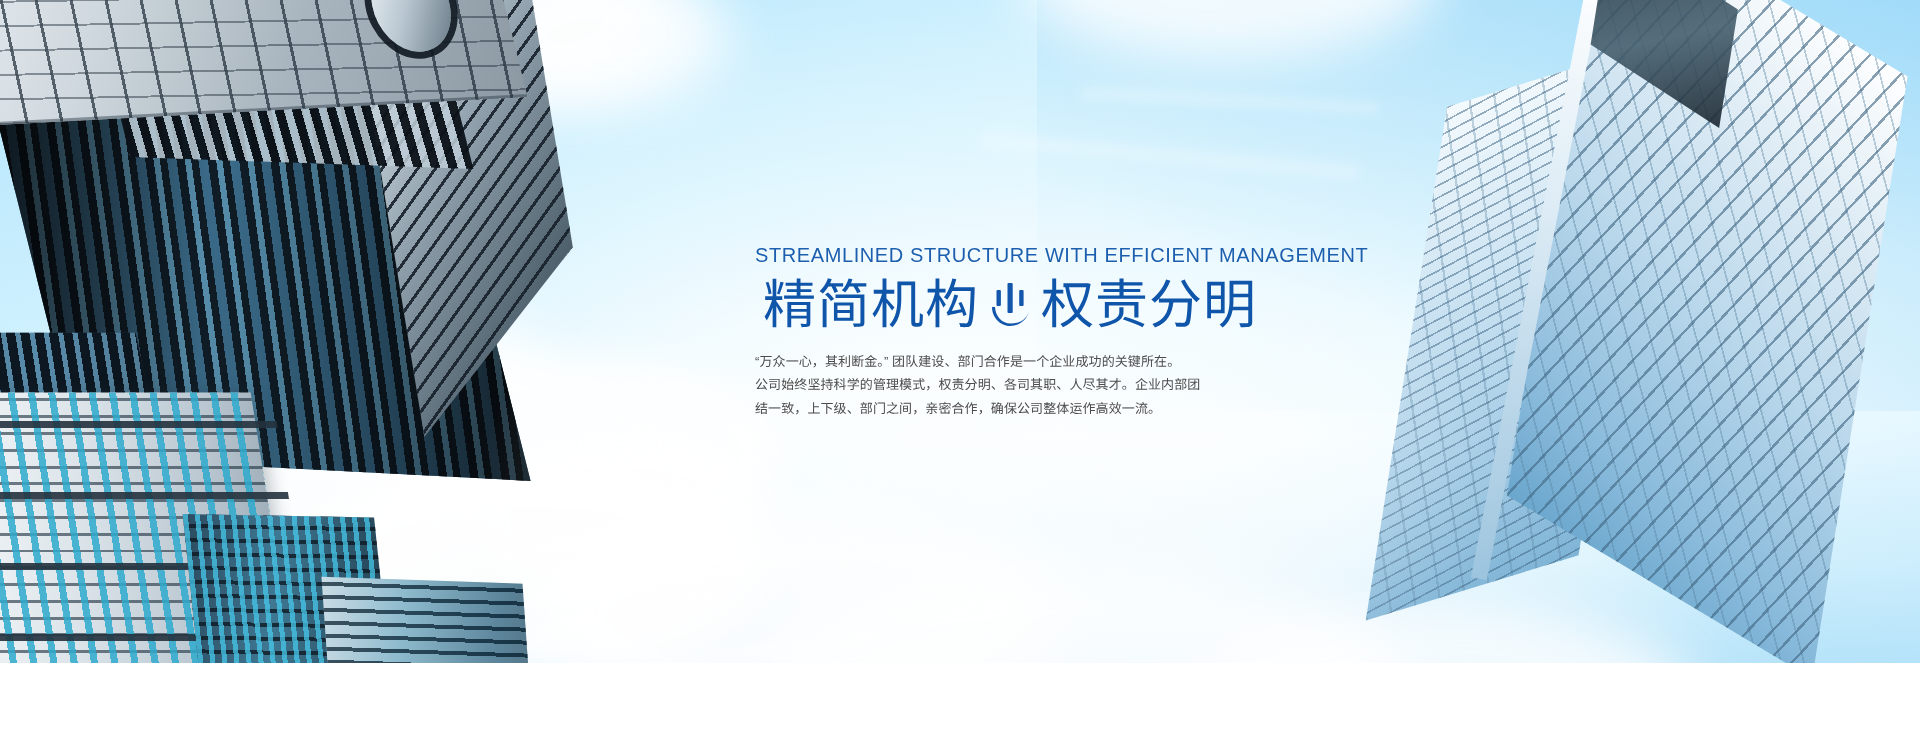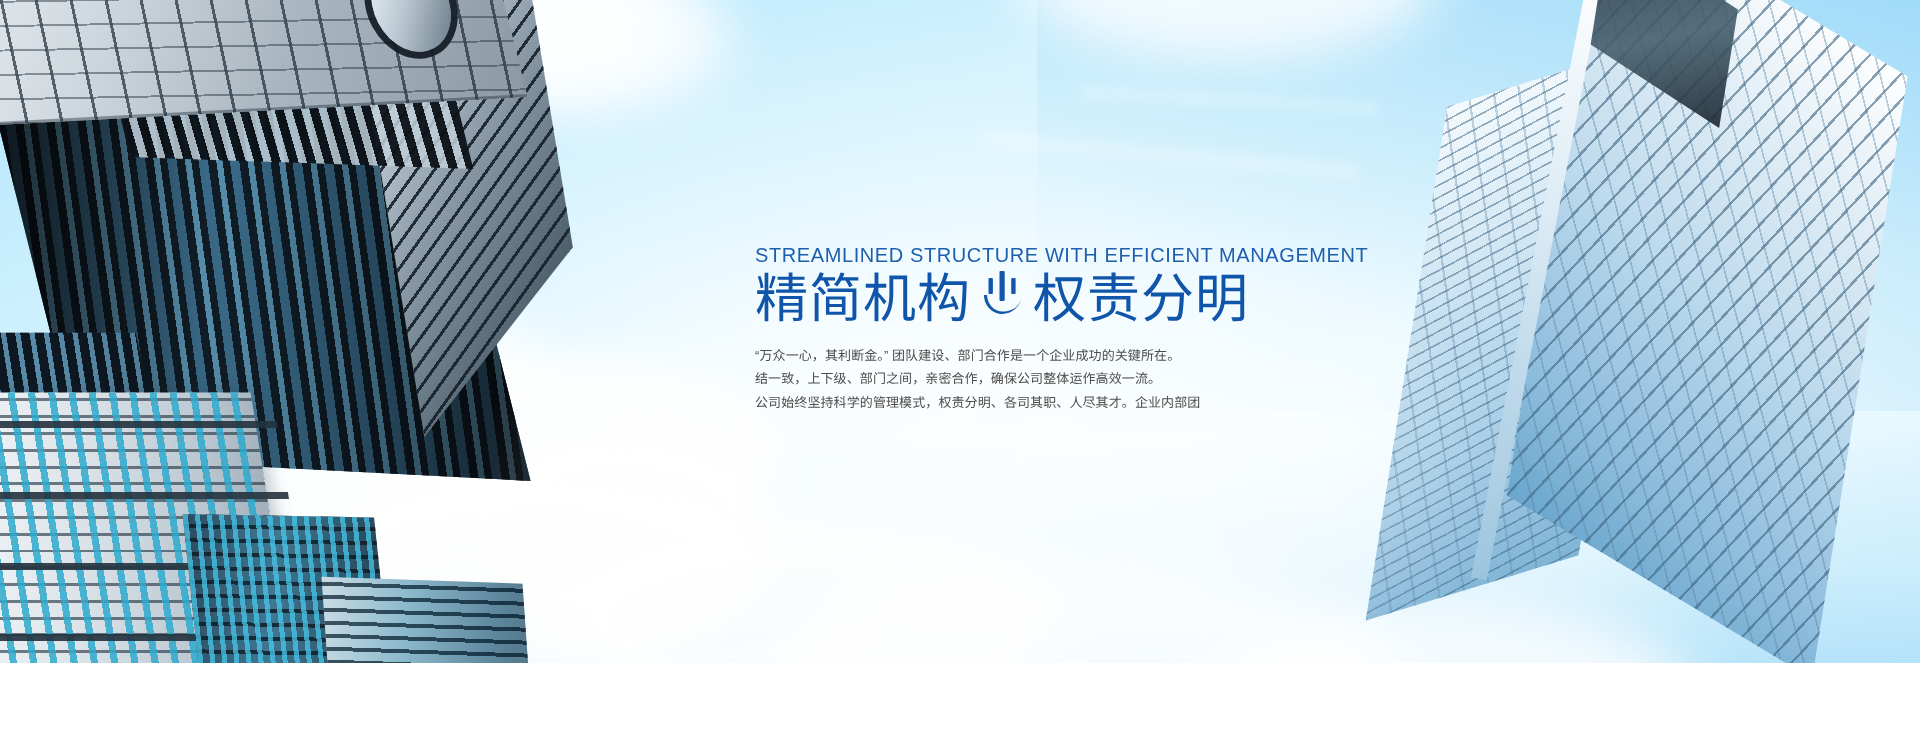--- a/index.html
+++ b/index.html
@@ -338,22 +338,23 @@
     font-size: 20px;
     letter-spacing: .6px;
     color: #1b5fae;
     white-space: nowrap;
     margin: 0 0 2px 0;
     font-weight: 400;
     text-shadow: 0 1px 2px rgba(255,255,255,.7);
   }
   .headline-row {
     display: flex;
+    align-items: center;
     gap: 10px;
-    margin: 0;
+    margin: 8px;
   }
   .headline {
     font-size: 53px;
     line-height: 1.12;
     color: #0f56aa;
     font-weight: 400;
     letter-spacing: 1px;
     white-space: nowrap;
     text-shadow: 0 1px 3px rgba(255,255,255,.6);
   }
@@ -468,18 +469,18 @@
           <path d="M3 26 C3 38, 13 45, 21 45 C30 45, 38 39, 40 30
                    C37 40, 29 42.5, 21.5 42.5 C13.5 42.5, 6.5 36, 6 26 Z"></path>
         </g>
       </svg>
 
       <span class="headline">权责分明</span>
     </div>
 
     <div class="body-copy">
       <p>“万众一心，其利断金。” 团队建设、部门合作是一个企业成功的关键所在。</p>
+      <p>公司始终坚持科学的管理模式，权责分明、各司其职、人尽其才。企业内部团</p>
       <p>结一致，上下级、部门之间，亲密合作，确保公司整体运作高效一流。</p>
-      <p>公司始终坚持科学的管理模式，权责分明、各司其职、人尽其才。企业内部团</p>
     </div>
 
   </div>
 </div>
 
 </body></html>

